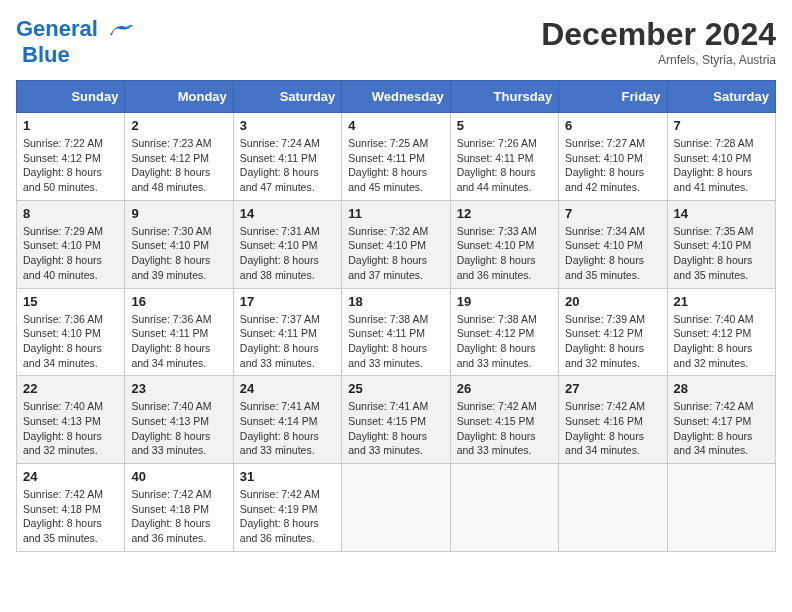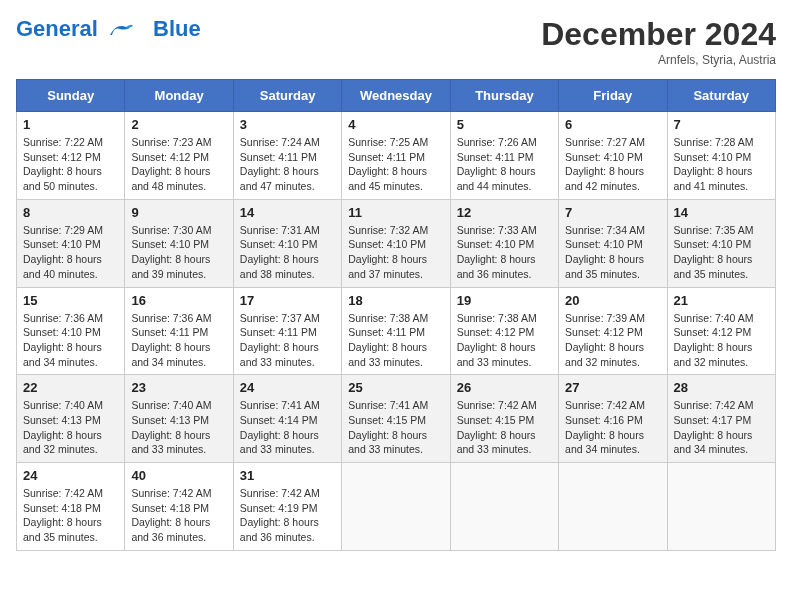--- a/index.html
+++ b/index.html
@@ -11,21 +11,21 @@
       padding: 16px;
     }
     .header {
       display: flex;
       justify-content: space-between;
       align-items: flex-start;
       margin-bottom: 12px;
     }
     .logo {
       display: flex;
-      flex-direction: row;
+      flex-direction: column;
       align-items: flex-start;
     }
     .logo-line {
       display: flex;
       align-items: center;
       gap: 2px;
     }
     .title-block {
       text-align: right;
     }
@@ -41,21 +41,21 @@
     }
     .calendar {
       width: 100%;
       border-collapse: collapse;
       font-size: 11px;
     }
     .calendar th {
       background-color: #4472c4;
       color: #fff;
       padding: 8px 6px;
-      text-align: center;
+      text-align: right;
       font-size: 13px;
       font-weight: bold;
       border: 1px solid #3a62b0;
     }
     .calendar td {
       border: 1px solid #ccc;
       padding: 5px 6px;
       vertical-align: top;
       width: calc(100% / 7);
       min-height: 80px;
@@ -88,21 +88,21 @@
     <div class="logo-line">
       <span style="font-size:22px;font-weight:bold;color:#333;">
         <span style="color:#1a6fc4;">General</span>
         <svg width="28" height="18" viewBox="0 0 28 18" style="vertical-align:middle;margin-left:2px;">
           <path d="M4,14 Q10,2 20,6 Q24,8 26,4 Q22,10 14,8 Q8,6 6,14 Z" fill="#1a6fc4"></path>
           <path d="M20,6 Q26,2 27,5 Q24,6 22,8 Z" fill="#3a8fd4"></path>
         </svg>
       </span>
     </div>
     <div>
-      <span style="font-size:22px;font-weight:bold;color:#1a6fc4;margin-left:19px;">Blue</span>
+      <span style="font-size:22px;font-weight:bold;color:#1a6fc4;margin-left:6px;">Blue</span>
     </div>
   </div>
   <div class="title-block">
     <h1>December 2024</h1>
     <h2>Arnfels, Styria, Austria</h2>
   </div>
 </div>
 
 <table class="calendar">
   <thead>

